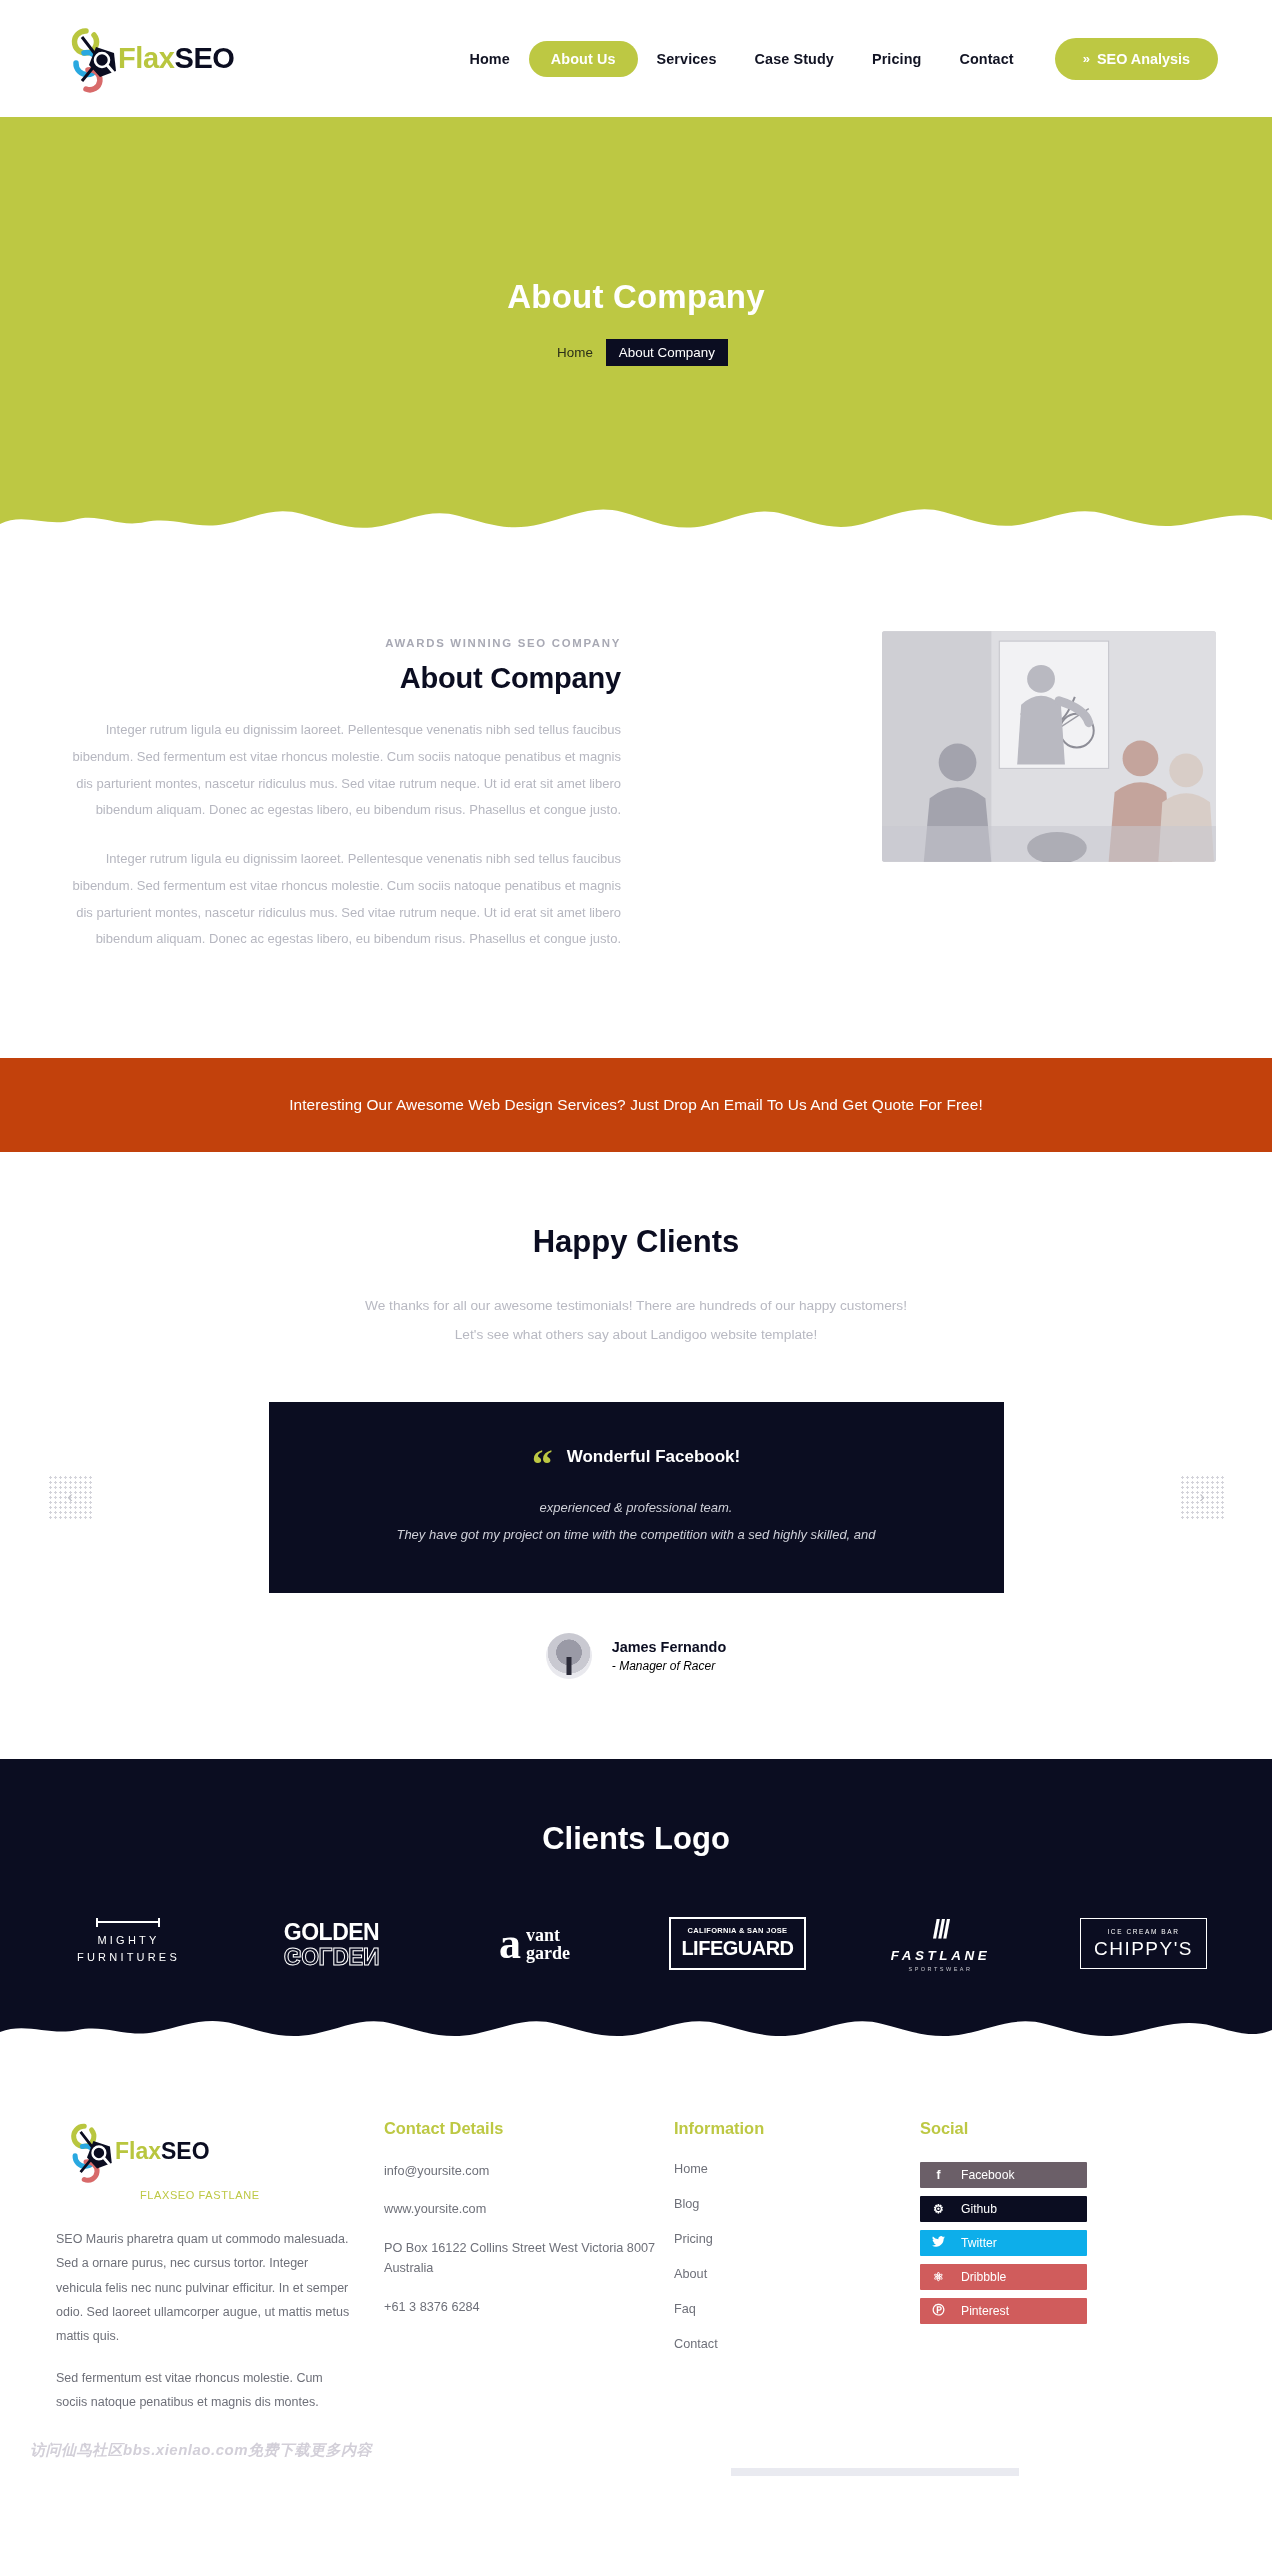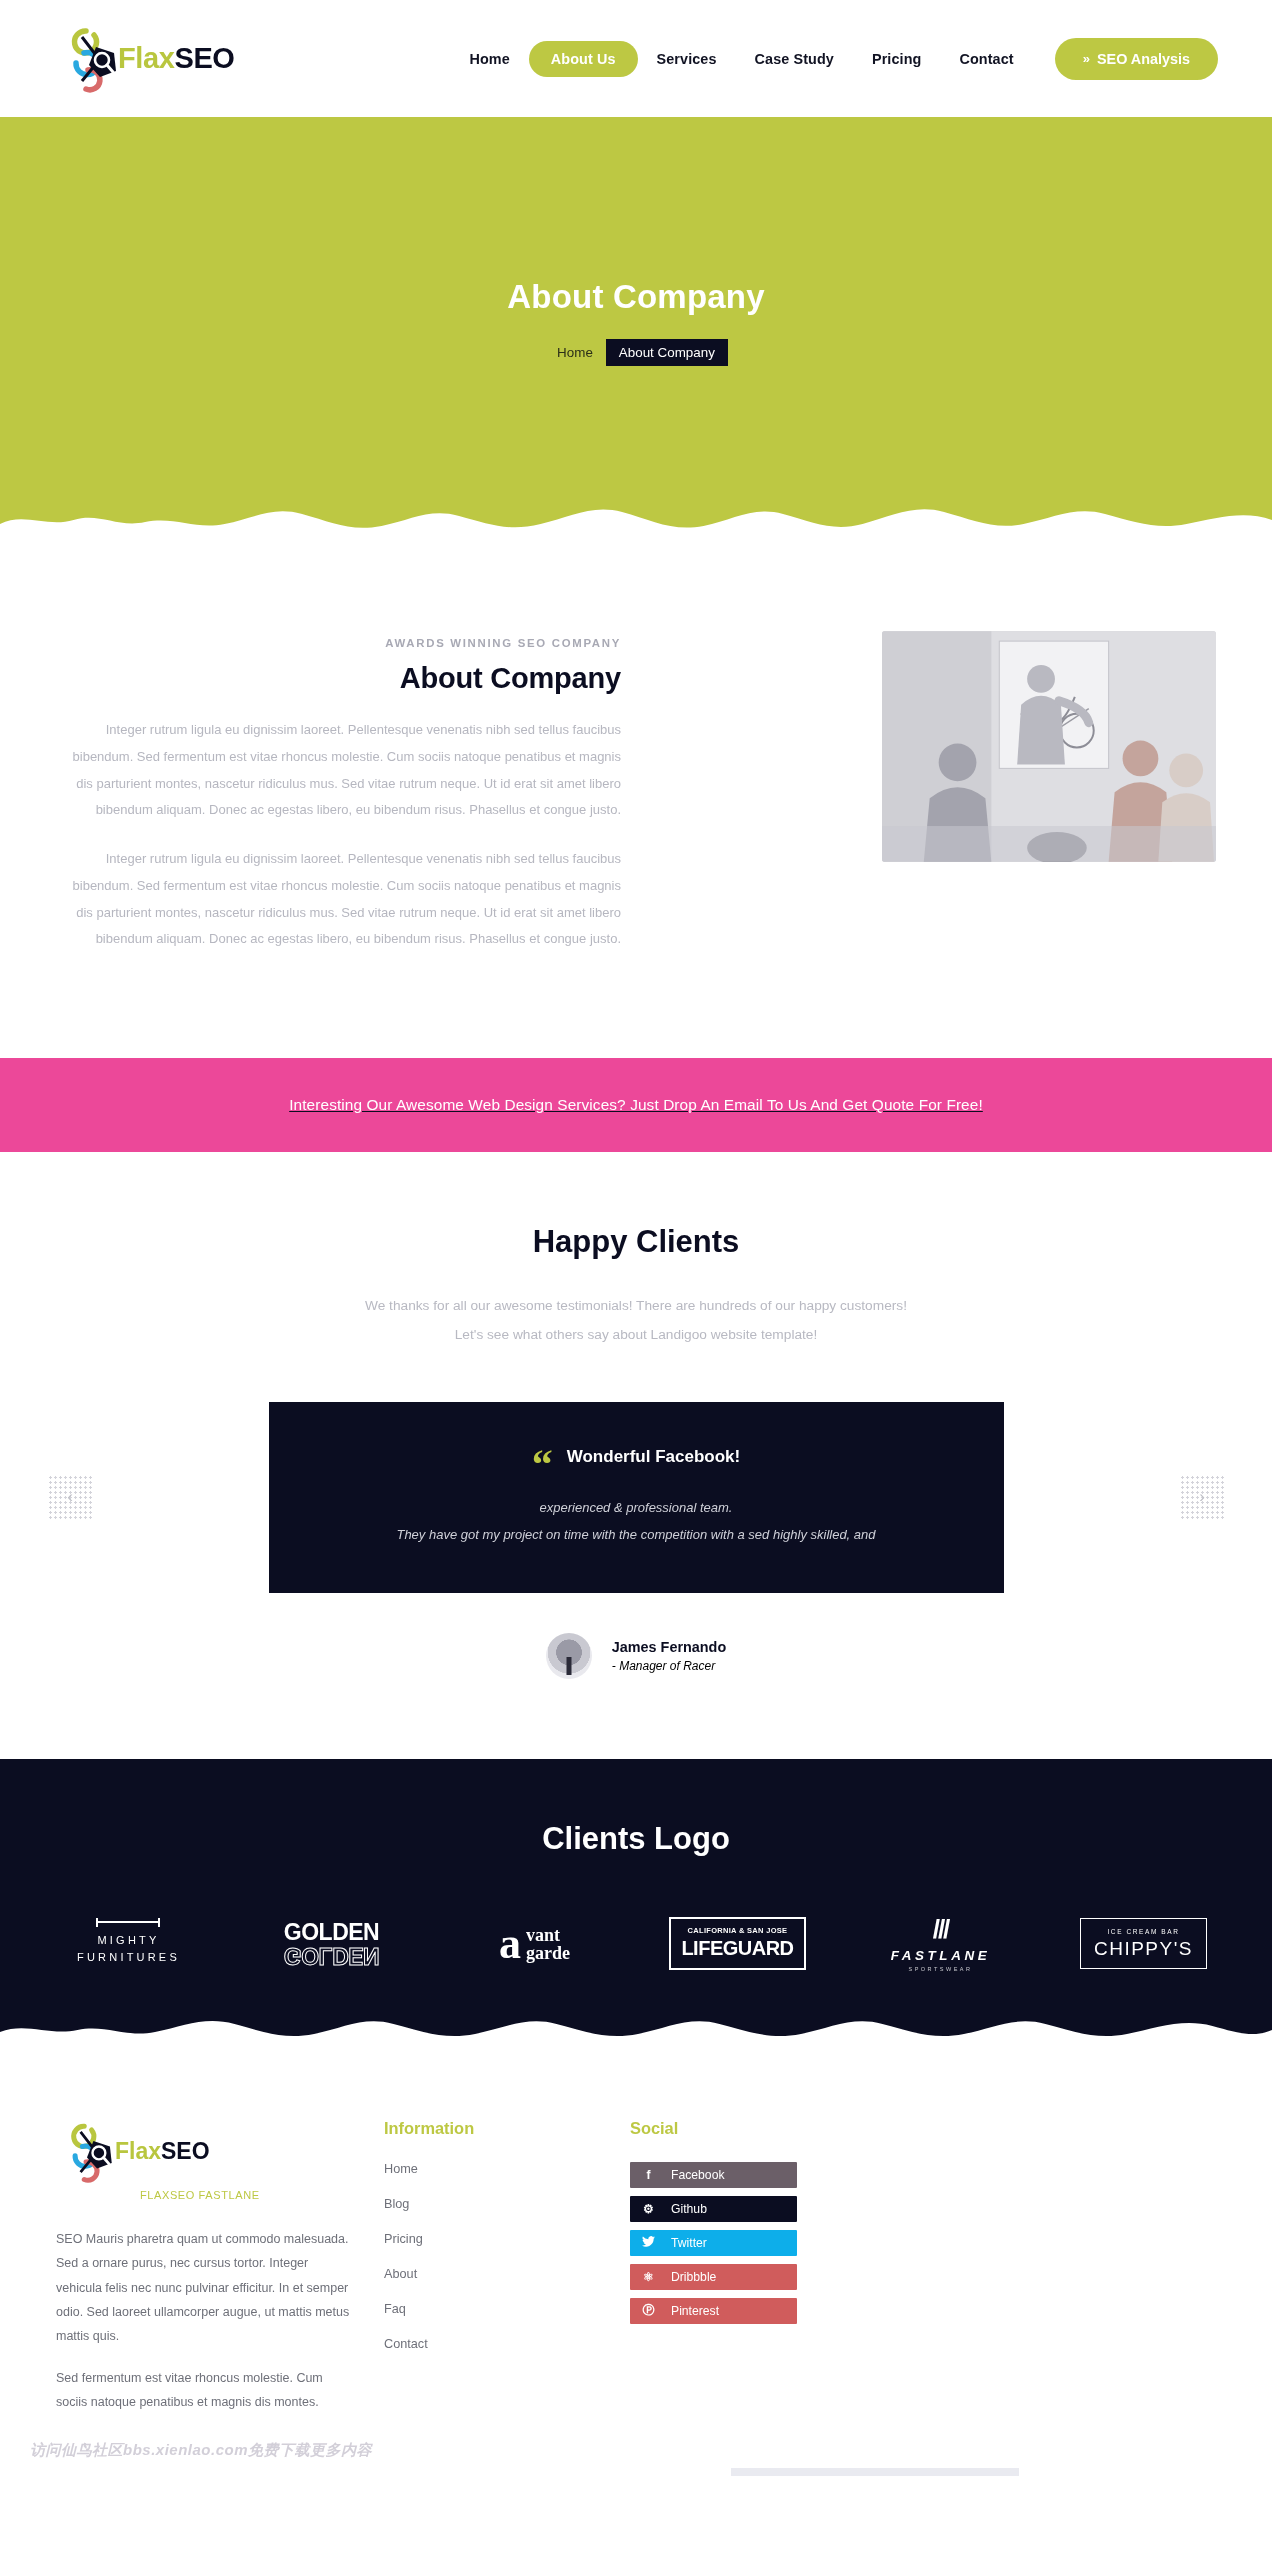--- a/index.html
+++ b/index.html
@@ -146,26 +146,25 @@
     width: 334px;
     height: 231px;
     border-radius: 3px;
     position: relative;
     overflow: hidden;
     background: #d9d9dd;
   }
 
   
   .cta-band {
-    background: #ec4899;
+    background: #c2410c;
     height: 94px;
     display: flex;
     align-items: center;
     justify-content: center;
-    text-decoration: underline;
   }
   .cta-text {
     color: #ffffff;
     font-size: 15.4px;
     font-weight: 500;
     letter-spacing: 0.1px;
   }
 
   
   .clients {
@@ -565,20 +564,27 @@
         </div>
         <div class="f-logo-text">
           <span class="flax">Flax</span><span class="seo">SEO</span>
         </div>
       </div>
       <div class="f-tagline">FLAXSEO FASTLANE</div>
       <p class="f-p">SEO Mauris pharetra quam ut commodo malesuada. Sed a ornare purus, nec cursus tortor. Integer vehicula felis nec nunc pulvinar efficitur. In et semper odio. Sed laoreet ullamcorper augue, ut mattis metus mattis quis.</p>
       <p class="f-p">Sed fermentum est vitae rhoncus molestie. Cum sociis natoque penatibus et magnis dis montes.</p>
     </div>
 
+    <div class="f-col-2">
+      <div class="f-head">Contact Details</div>
+      <div class="f-line">info@yoursite.com</div>
+      <div class="f-line">www.yoursite.com</div>
+      <div class="f-line">PO Box 16122 Collins Street West Victoria 8007 Australia</div>
+      <div class="f-line">+61 3 8376 6284</div>
+    </div>
 
     <div class="f-col-3">
       <div class="f-head">Information</div>
       <a class="f-link">Home</a>
       <a class="f-link">Blog</a>
       <a class="f-link">Pricing</a>
       <a class="f-link">About</a>
       <a class="f-link">Faq</a>
       <a class="f-link">Contact</a>
     </div>

